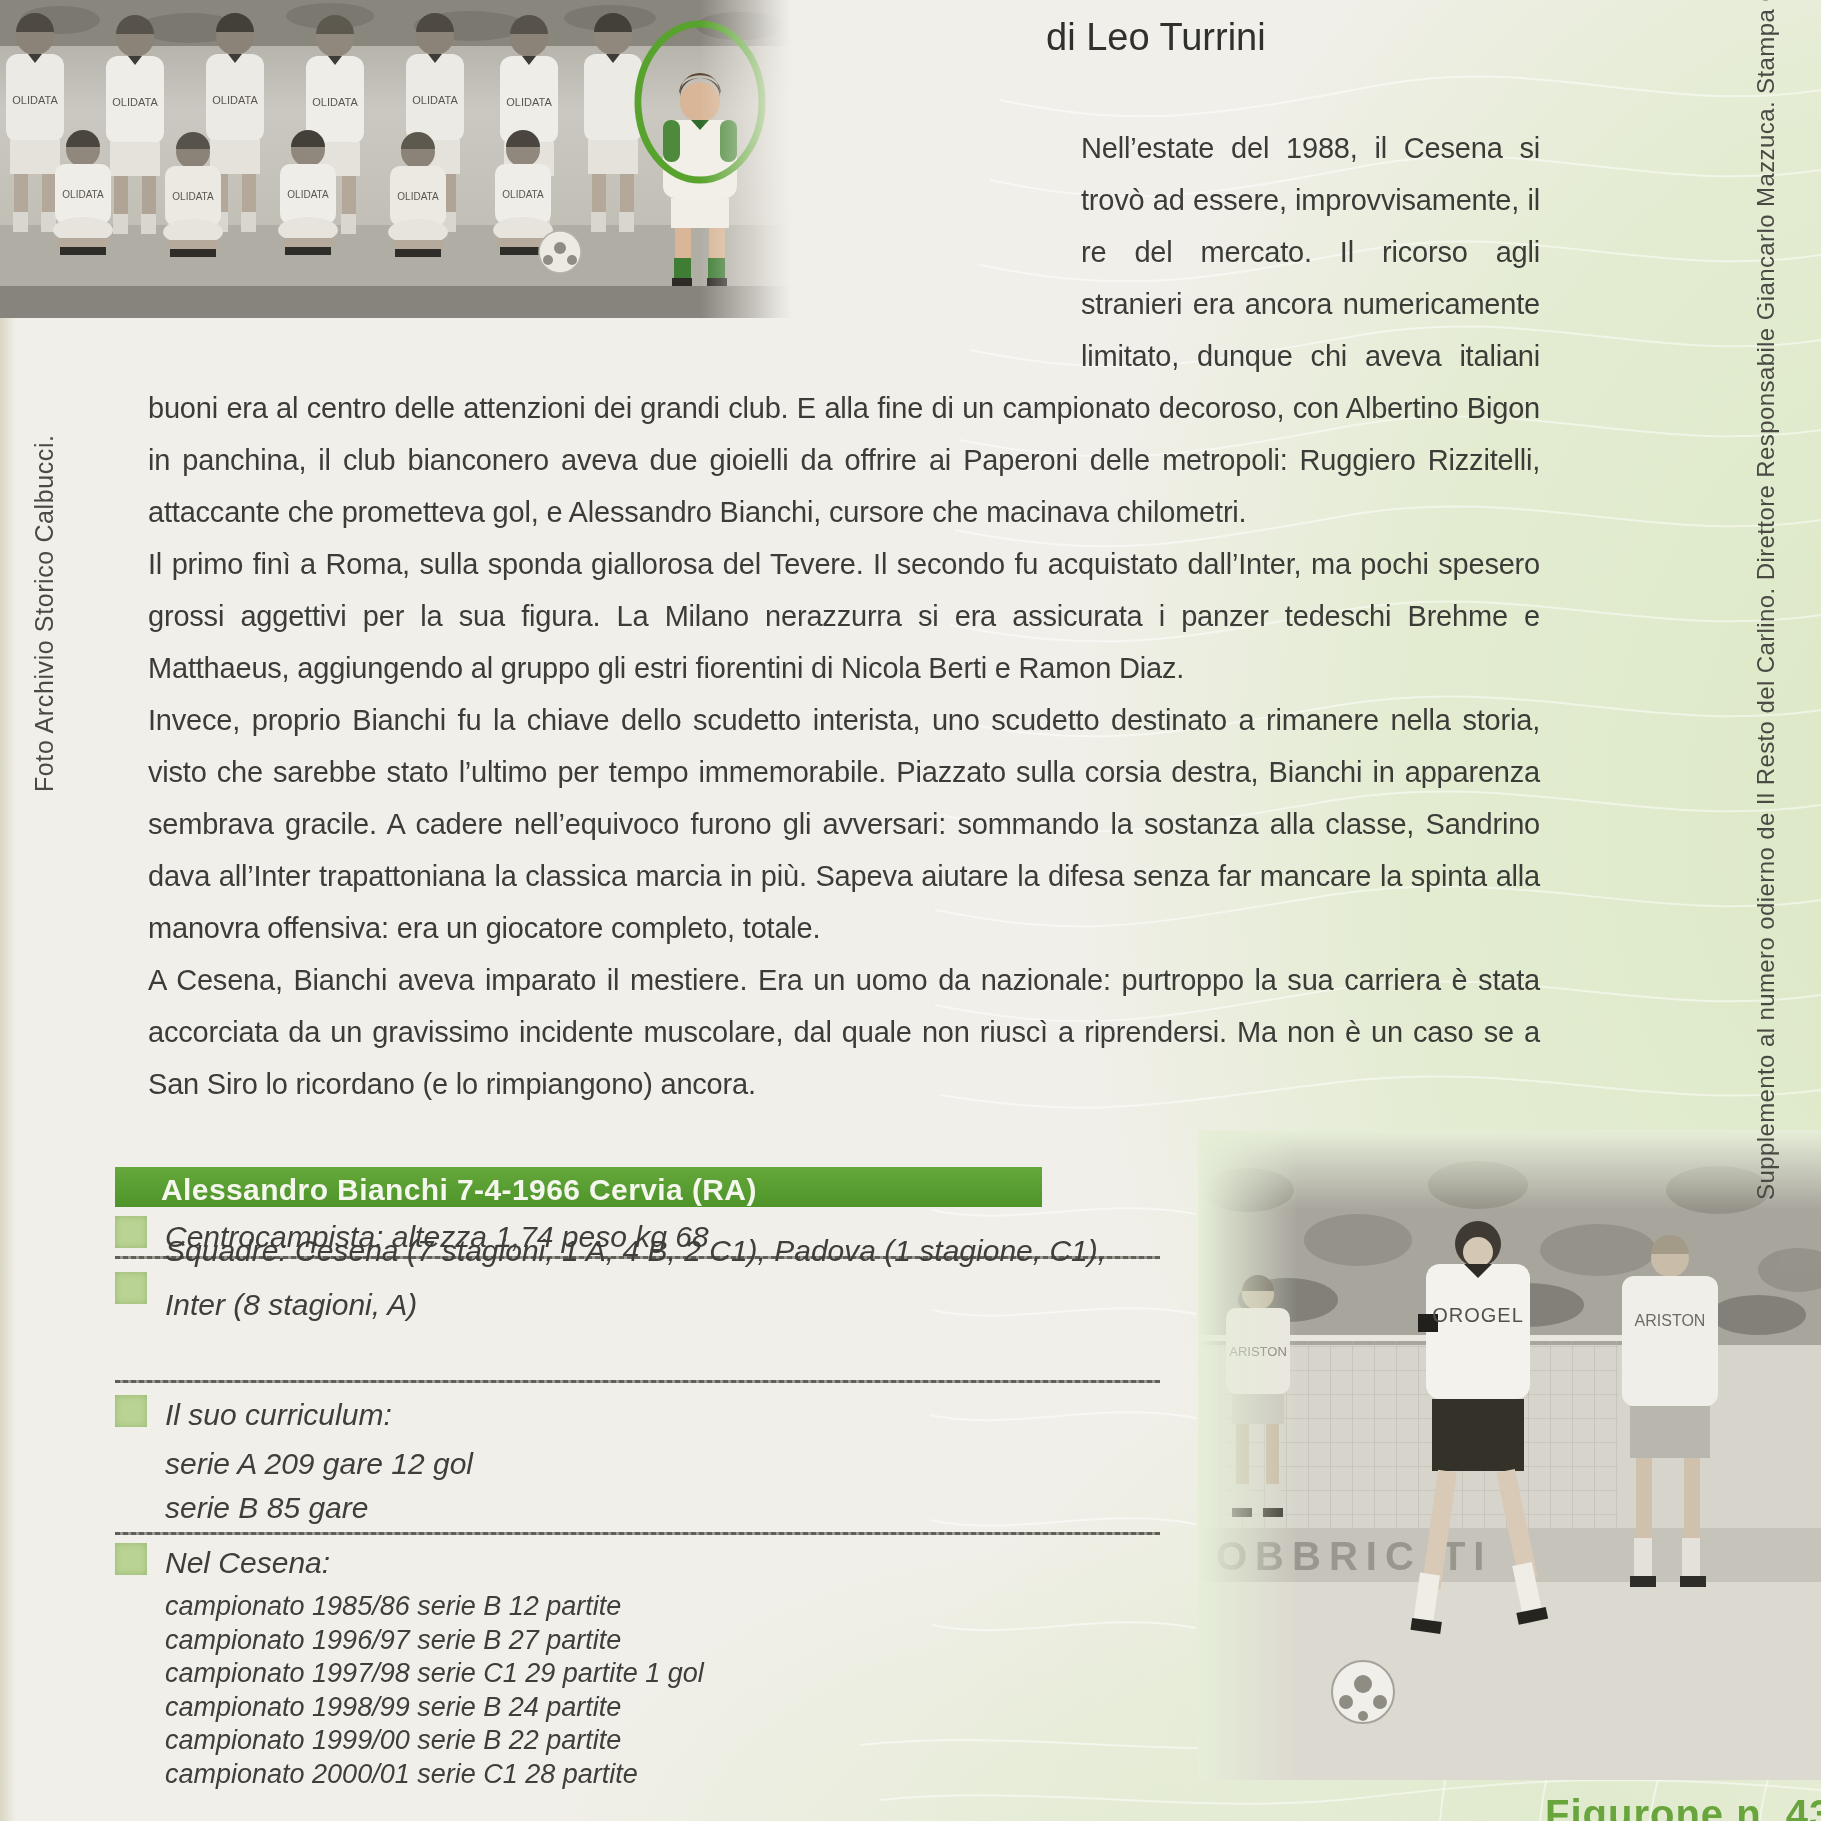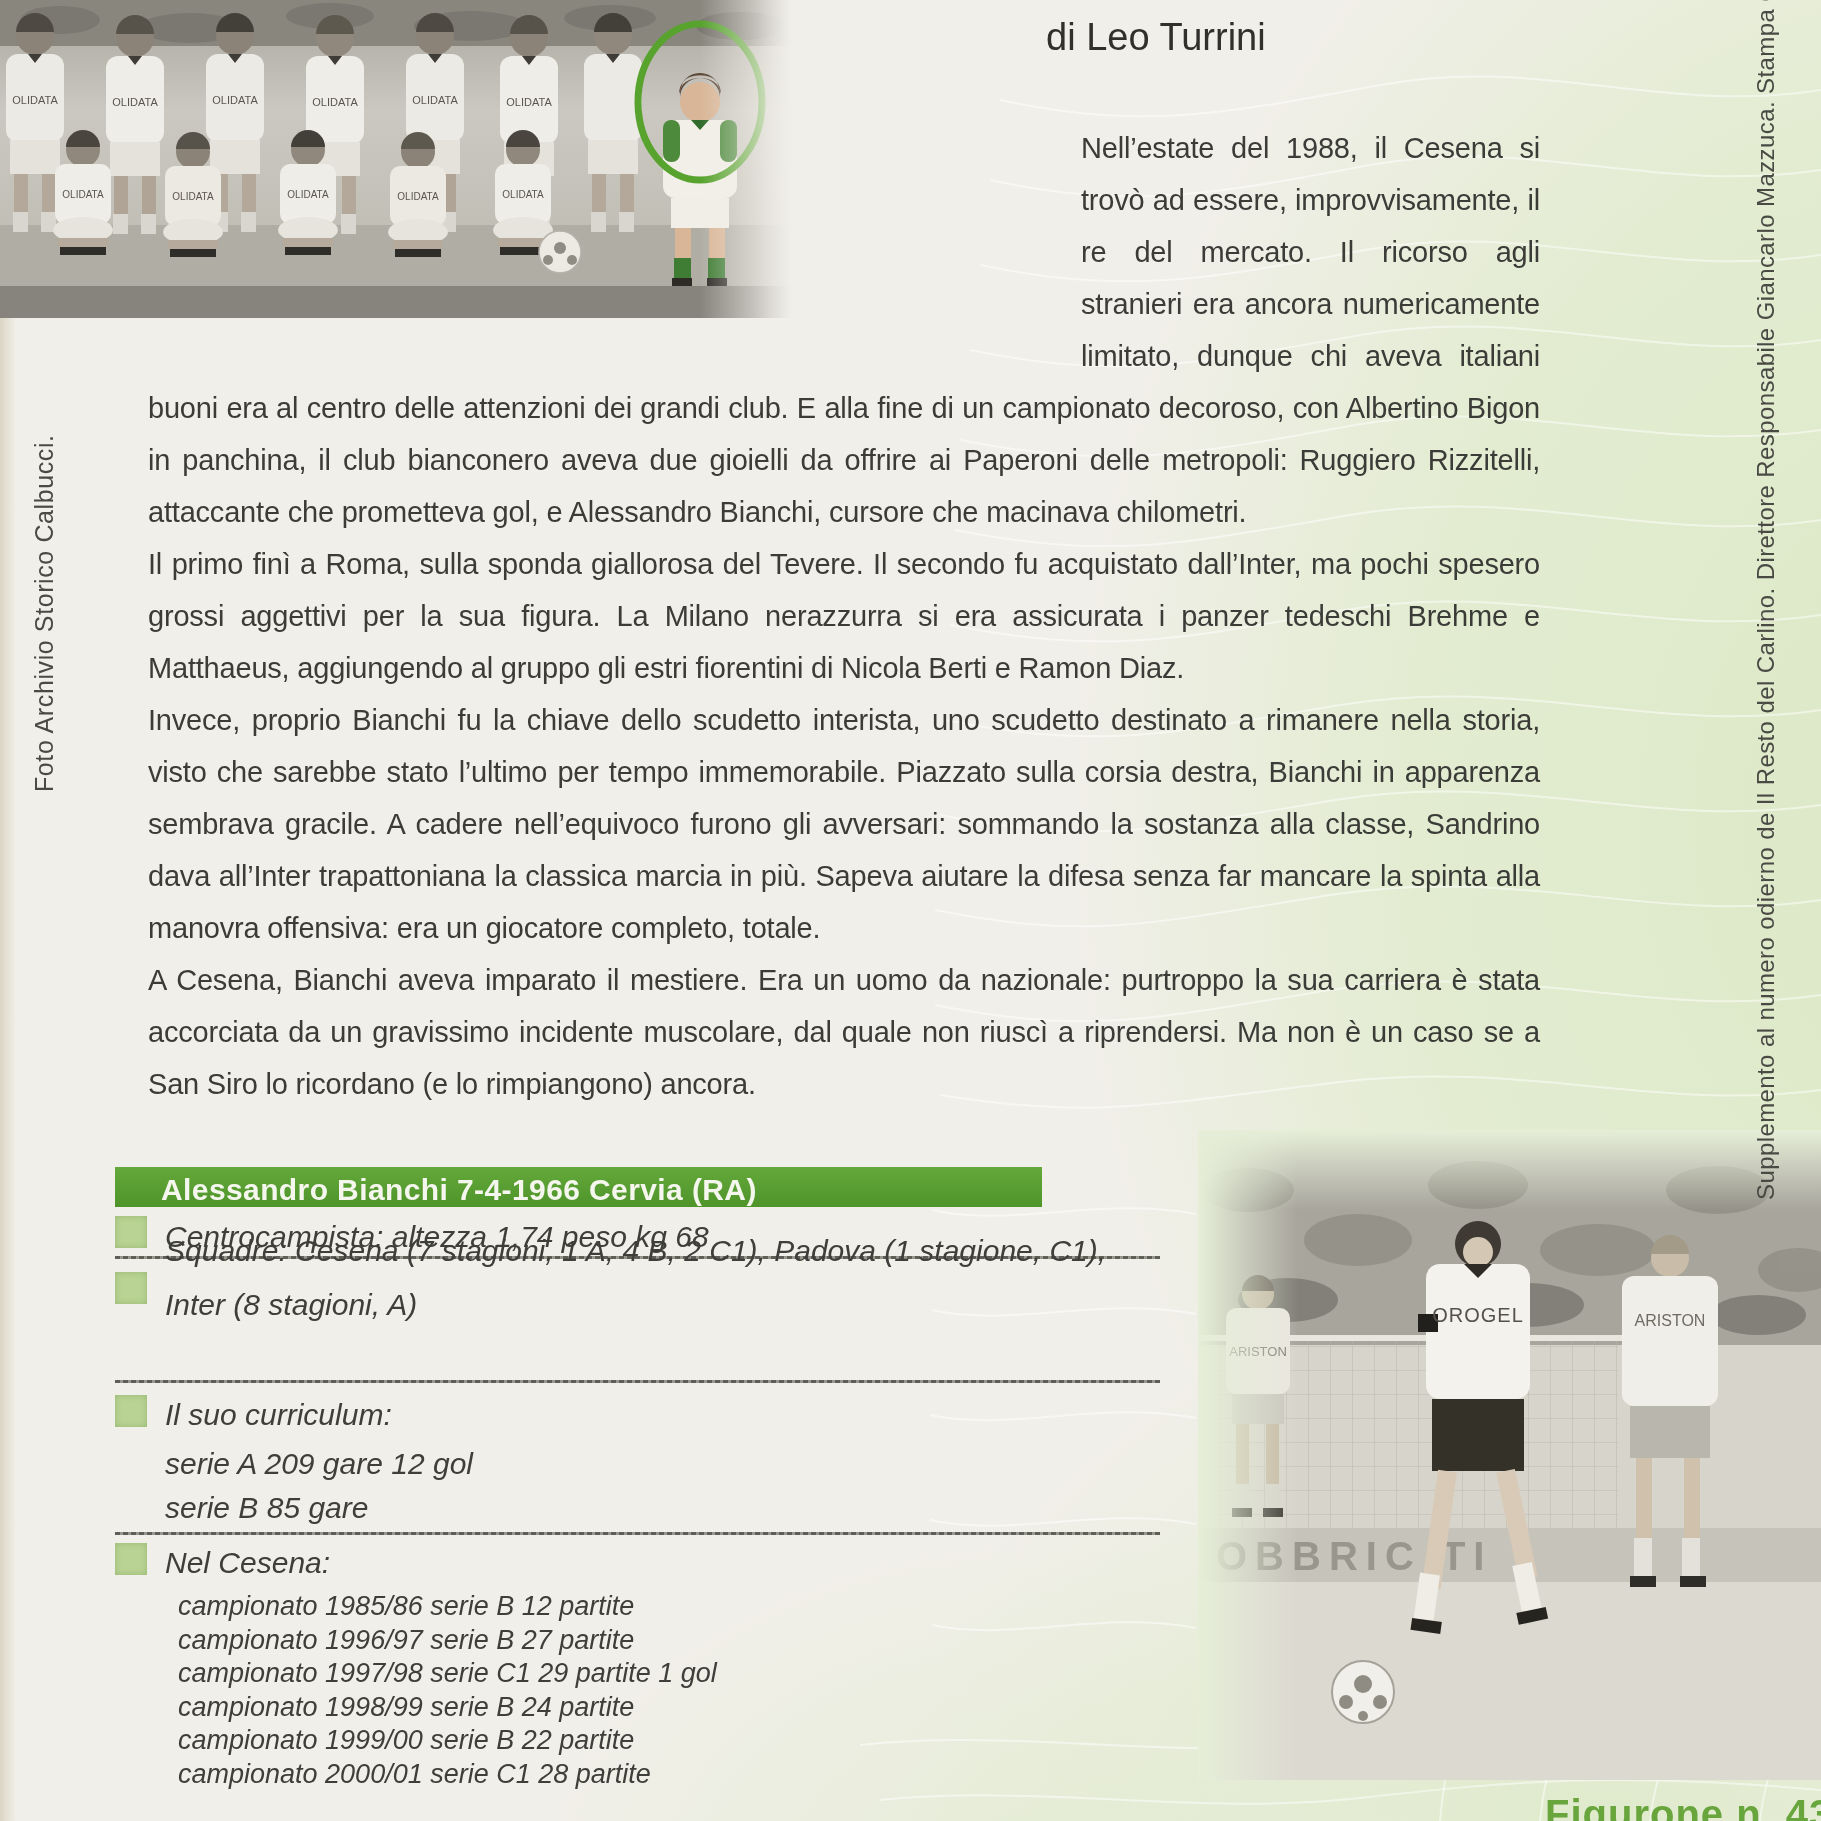--- a/index.html
+++ b/index.html
@@ -38,21 +38,21 @@
   
   .card-header{left:115px;top:1167px;width:927px;height:40px;z-index:4;
     background:linear-gradient(#64a83b,#4f9429);
     color:#f5f7ee;font-size:30px;font-weight:bold;letter-spacing:.4px;
     display:flex;align-items:flex-end;padding-left:46px;box-sizing:border-box;}
   .bullet{width:32px;height:32px;background:#b9d394;box-shadow:inset 0 0 6px rgba(110,150,70,.45);z-index:4;}
   .card-text{z-index:4;font-style:italic;color:#3e3e3a;font-size:30px;line-height:54px;}
   .divider{height:3px;z-index:4;
     background:repeating-linear-gradient(90deg,#5f5f58 0 5px,#97978e 5px 8px);}
   .seasons{z-index:4;font-style:italic;color:#3e3e3a;font-size:27px;line-height:33.5px;}
-  .seasons div{white-space:nowrap;margin-left:13px;}
+  .seasons div{white-space:nowrap;}
   
   .figurone{left:1545px;top:1792px;font-size:40px;font-weight:bold;color:#68a53d;
     letter-spacing:1px;z-index:5;white-space:nowrap;}
 </style>
 </head>
 <body>
 
 <div id="page">
 
   <svg class="abs waves" width="1821" height="1821">

